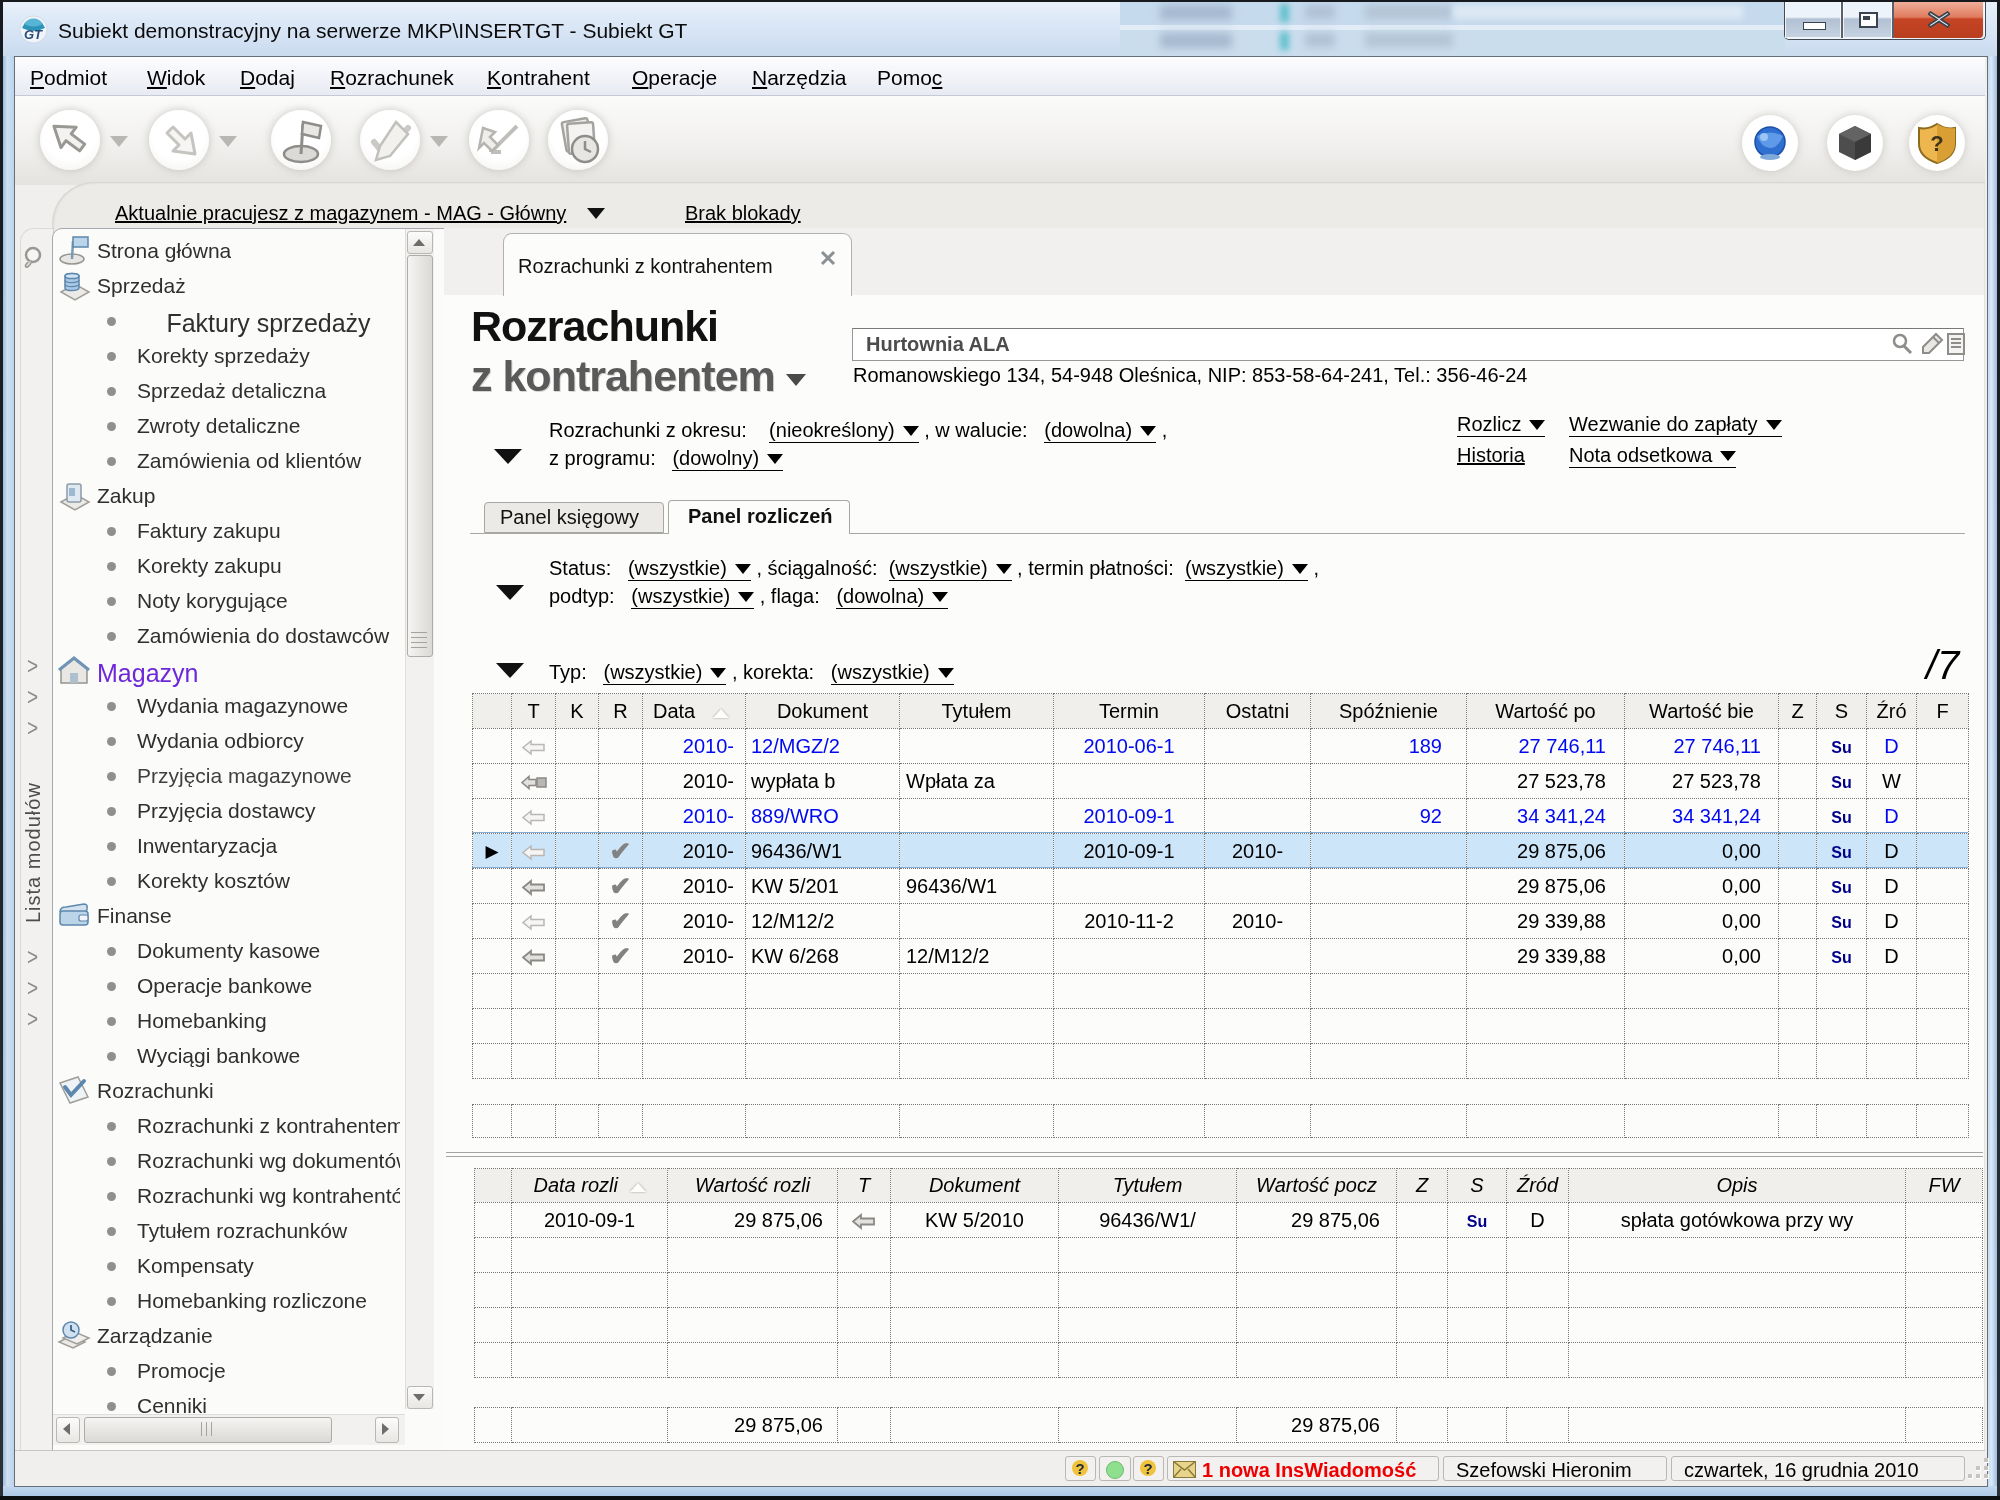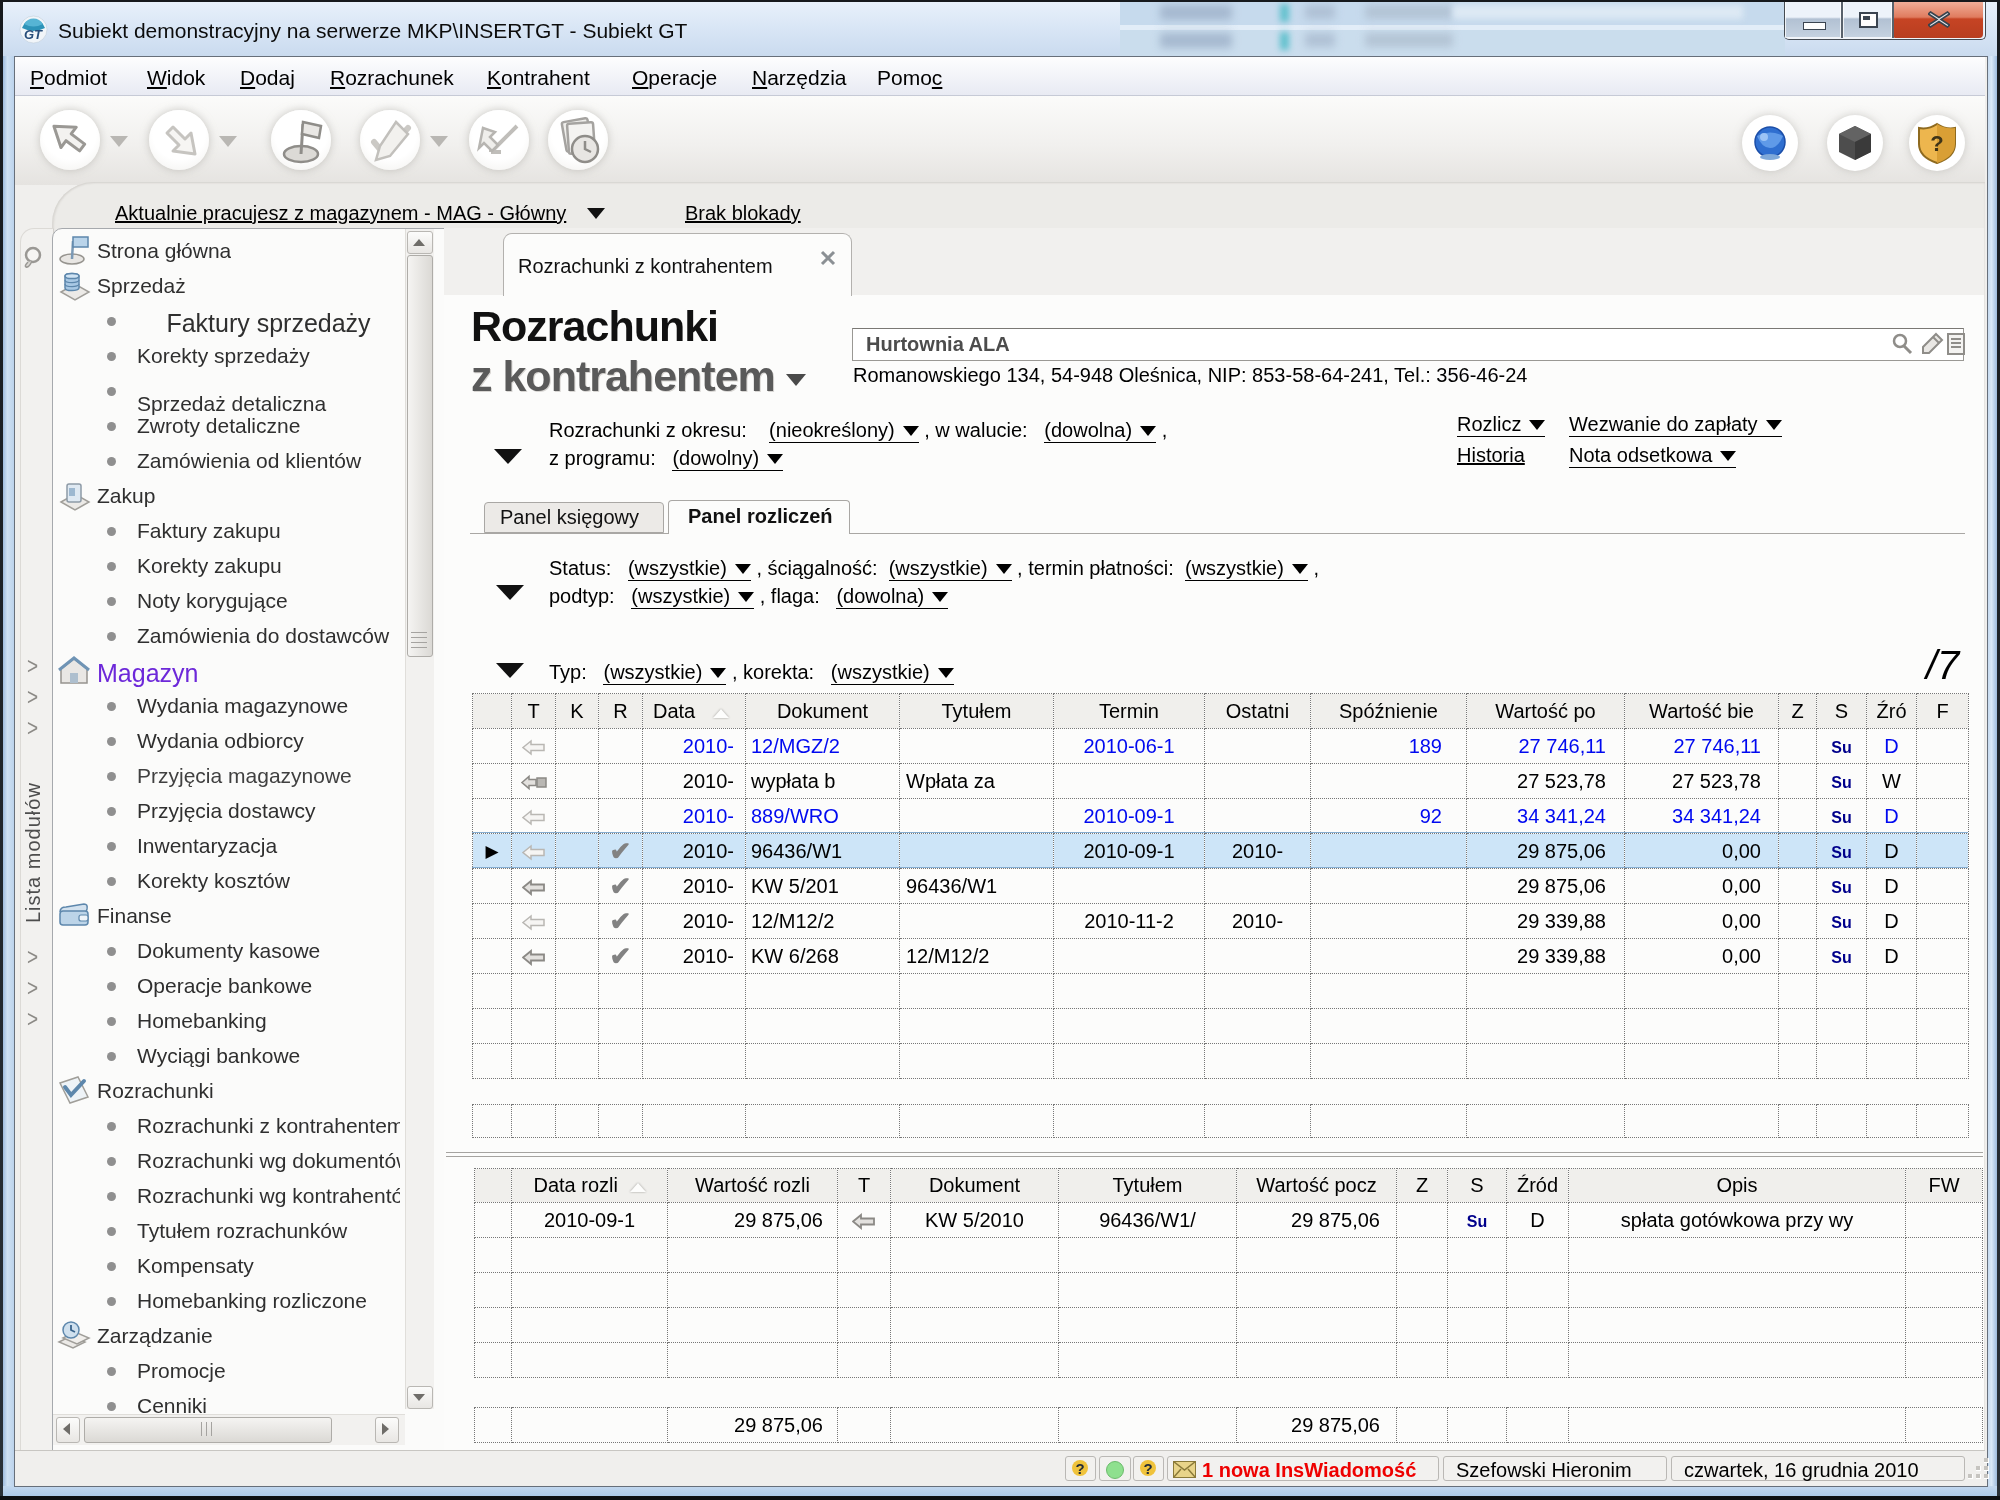--- a/index.html
+++ b/index.html
@@ -10,21 +10,21 @@
 .dd{display:inline-block;width:0;height:0;border-left:8px solid transparent;
   border-right:8px solid transparent;border-top:10px solid #000;vertical-align:middle;
   margin-left:8px;margin-bottom:2px;}
 .lnk{border-bottom:1px solid #000;padding-bottom:1px;}
 .ddl{position:absolute;width:0;height:0;border-left:14px solid transparent;
   border-right:14px solid transparent;border-top:15px solid #111;}
 table{border-collapse:collapse;table-layout:fixed;}
 td{overflow:hidden;white-space:nowrap;padding:0;font-size:20px;vertical-align:middle;}
 .t1 td{border:1px dotted #777;height:34px;}
 .t1 .hd td{background:#f0efec;border:1px dotted #777;text-align:center;color:#000;}
-.lo .hd td{height:33px;}
+.lo .hd td{height:33px;font-style:italic;}
 .su{color:#00008b;font-weight:bold;font-size:16px;font-family:"Liberation Sans",sans-serif;}
 .chk{color:#828282;font-size:26px;font-weight:bold;}
 </style></head><body>
 <div id="root">
 
 <div class="abs" style="left:0;top:0;width:2000px;height:58px;background:linear-gradient(#e9f1fb,#d5e3f4 60%,#c9daee);"></div>
 <div class="abs" style="left:1120px;top:2px;width:665px;height:54px;overflow:hidden;">
       <div style="position:absolute;left:0;top:0px;width:665px;height:23px;background:#c6daed;"></div>
       <div style="position:absolute;left:0;top:23px;width:665px;height:5px;background:#e2edf8;"></div>
       <div style="position:absolute;left:0;top:28px;width:665px;height:26px;background:#cadded;"></div>
@@ -158,21 +158,21 @@
       <path d="M8 6 a7 2.6 0 0 1 14 0 l0 12 a7 2.6 0 0 1 -14 0 Z" fill="#a8c8e4" stroke="#5d87ac" stroke-width="1.5"></path>
       <ellipse cx="15" cy="6" rx="7" ry="2.6" fill="#cfe3f3" stroke="#5d87ac" stroke-width="1.5"></ellipse>
       <path d="M8 10 a7 2.6 0 0 0 14 0 M8 14 a7 2.6 0 0 0 14 0" fill="none" stroke="#5d87ac" stroke-width="1.2"></path>
     </svg>
 <div class="txt" style="left:97px;top:274px;font-size:21px;color:#2f2f2f;max-width:300px;overflow:hidden;">Sprzedaż</div>
 <div class="abs" style="left:107px;top:317px;width:9px;height:9px;border-radius:50%;background:#8f8f8f;"></div>
 <div class="txt" style="left:137px;top:309px;font-size:25px;color:#2f2f2f;width:263px;overflow:hidden;text-align:center;">Faktury sprzedaży</div>
 <div class="abs" style="left:107px;top:352px;width:9px;height:9px;border-radius:50%;background:#8f8f8f;"></div>
 <div class="txt" style="left:137px;top:344px;font-size:21px;color:#2f2f2f;width:263px;overflow:hidden;">Korekty sprzedaży</div>
 <div class="abs" style="left:107px;top:387px;width:9px;height:9px;border-radius:50%;background:#8f8f8f;"></div>
-<div class="txt" style="left:137px;top:379px;font-size:21px;color:#2f2f2f;width:263px;overflow:hidden;margin-top:13px;">Sprzedaż detaliczna</div>
+<div class="txt" style="left:137px;top:379px;font-size:21px;color:#2f2f2f;width:263px;overflow:hidden;">Sprzedaż detaliczna</div>
 <div class="abs" style="left:107px;top:422px;width:9px;height:9px;border-radius:50%;background:#8f8f8f;"></div>
 <div class="txt" style="left:137px;top:414px;font-size:21px;color:#2f2f2f;width:263px;overflow:hidden;">Zwroty detaliczne</div>
 <div class="abs" style="left:107px;top:457px;width:9px;height:9px;border-radius:50%;background:#8f8f8f;"></div>
 <div class="txt" style="left:137px;top:449px;font-size:21px;color:#2f2f2f;width:263px;overflow:hidden;">Zamówienia od klientów</div>
 <svg class="abs" style="left:57px;top:480px" width="34" height="32" viewBox="0 0 34 32">
       <path d="M4 22 L18 14 L32 22 L18 30 Z" fill="#eceae7" stroke="#a09e99" stroke-width="1.5"></path>
       <rect x="10" y="4" width="14" height="18" rx="2" fill="#dfe9f2" stroke="#8d9aa6" stroke-width="1.5"></rect>
       <rect x="12" y="8" width="6" height="8" fill="#9db8d0"></rect>
     </svg>
 <div class="txt" style="left:97px;top:484px;font-size:21px;color:#2f2f2f;max-width:300px;overflow:hidden;">Zakup</div>

